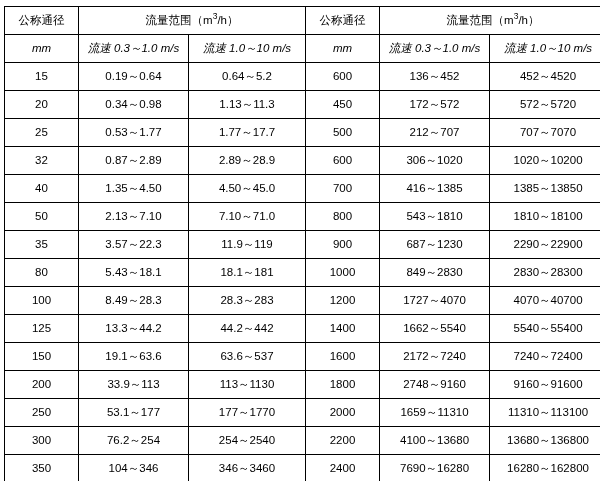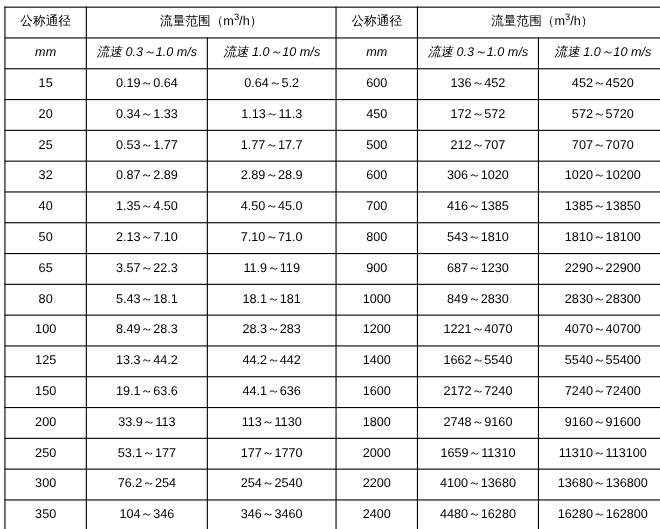--- a/index.html
+++ b/index.html
@@ -92,21 +92,21 @@
         <tr>
           <td>15</td>
           <td>0.19～0.64</td>
           <td>0.64～5.2</td>
           <td>600</td>
           <td>136～452</td>
           <td>452～4520</td>
         </tr>
         <tr>
           <td>20</td>
-          <td>0.34～1.33</td>
+          <td>0.34～0.98</td>
           <td>1.13～11.3</td>
           <td>450</td>
           <td>172～572</td>
           <td>572～5720</td>
         </tr>
         <tr>
           <td>25</td>
           <td>0.53～1.77</td>
           <td>1.77～17.7</td>
           <td>500</td>
@@ -131,55 +131,55 @@
         </tr>
         <tr>
           <td>50</td>
           <td>2.13～7.10</td>
           <td>7.10～71.0</td>
           <td>800</td>
           <td>543～1810</td>
           <td>1810～18100</td>
         </tr>
         <tr>
-          <td>65</td>
+          <td>35</td>
           <td>3.57～22.3</td>
           <td>11.9～119</td>
           <td>900</td>
           <td>687～1230</td>
           <td>2290～22900</td>
         </tr>
         <tr>
           <td>80</td>
           <td>5.43～18.1</td>
           <td>18.1～181</td>
           <td>1000</td>
           <td>849～2830</td>
           <td>2830～28300</td>
         </tr>
         <tr>
           <td>100</td>
           <td>8.49～28.3</td>
           <td>28.3～283</td>
           <td>1200</td>
-          <td>1221～4070</td>
+          <td>1727～4070</td>
           <td>4070～40700</td>
         </tr>
         <tr class="grp-top">
           <td>125</td>
           <td>13.3～44.2</td>
           <td>44.2～442</td>
           <td>1400</td>
           <td>1662～5540</td>
           <td>5540～55400</td>
         </tr>
         <tr>
           <td>150</td>
           <td>19.1～63.6</td>
-          <td>44.1～636</td>
+          <td>63.6～537</td>
           <td>1600</td>
           <td>2172～7240</td>
           <td>7240～72400</td>
         </tr>
         <tr>
           <td>200</td>
           <td>33.9～113</td>
           <td>113～1130</td>
           <td>1800</td>
           <td>2748～9160</td>
@@ -199,18 +199,18 @@
           <td>254～2540</td>
           <td>2200</td>
           <td>4100～13680</td>
           <td>13680～136800</td>
         </tr>
         <tr>
           <td>350</td>
           <td>104～346</td>
           <td>346～3460</td>
           <td>2400</td>
-          <td>4480～16280</td>
+          <td>7690～16280</td>
           <td>16280～162800</td>
         </tr>
       </tbody>
   </table>
 </div>
 
 </body></html>

